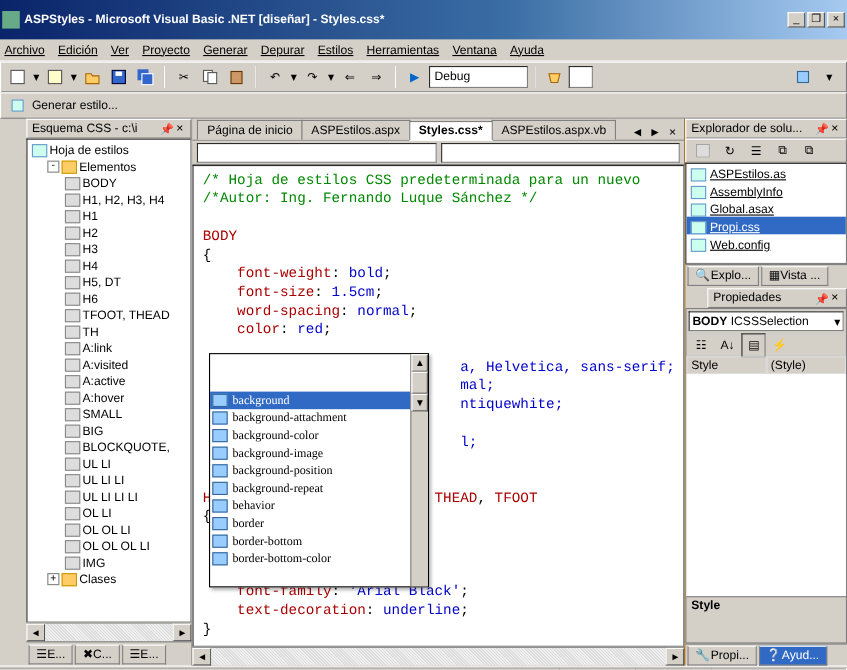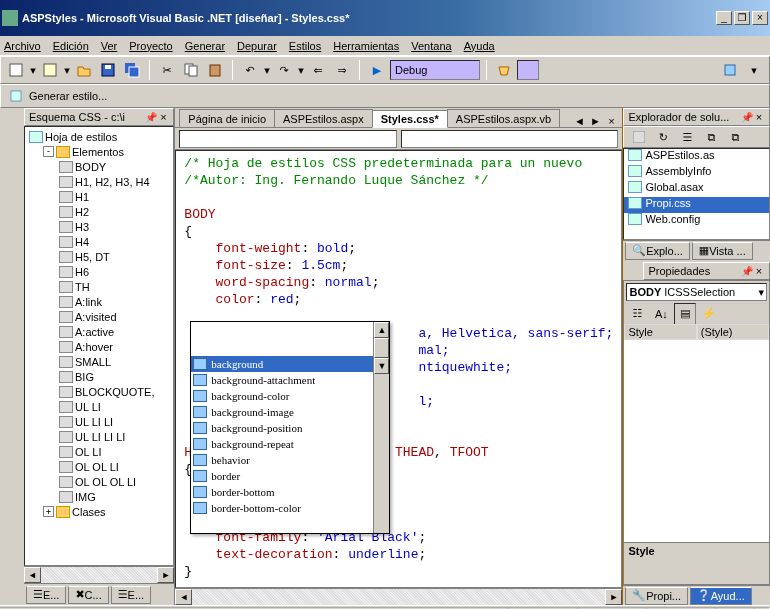--- a/index.html
+++ b/index.html
@@ -44,21 +44,21 @@
     border-right-color:#808080;
     border-bottom-color:#808080;
     display: flex;
     align-items: center;
     padding: 0 4px;
     gap: 2px;
   }
   .tb-btn { width: 22px; height: 22px; display:inline-flex; align-items:center; justify-content:center; border:1px solid transparent; }
   .tb-sep { width:1px; height:20px; background:#808080; margin:0 4px; border-right:1px solid #fff;}
   .tb-drop { width:8px; text-align:center; color:#000;}
-  .tb-combo { height:20px; border:1px inset #808080; background:#c4b5fd; padding:0 16px 0 4px; display:inline-flex; align-items:center; min-width:90px; font-size:11px;}
+  .tb-combo { height:20px; border:1px inset #808080; background:#ffffff; padding:0 16px 0 4px; display:inline-flex; align-items:center; min-width:90px; font-size:11px;}
   .tb-combo.small{min-width:20px;}
   .columns { display: flex; height: 497px; padding-left: 24px; }
   .left-pane { width: 160px; display:flex; flex-direction:column; border-right:1px solid #808080;}
   .pane-title {
     height: 18px; background:#d4d0c8; border:1px solid #fff; border-right-color:#808080; border-bottom-color:#808080;
     padding:0 4px; display:flex; align-items:center; font-size:11px;
   }
   .pane-title .spacer{flex:1;}
   .pin { width:10px;height:10px; font-size:10px;}
   .close-x{ width:12px;height:12px; font-size:11px; text-align:center; margin-left:2px;cursor:default;}
@@ -81,21 +81,21 @@
   .doc-tab.active{ background:#fff; font-weight:bold; border-bottom:1px solid #fff; position:relative; top:1px;}
   .doc-tabs .nav{ margin-left:auto; display:flex; gap:2px;}
   .doc-tabs .nav span{ width:14px; text-align:center;}
   .combo-row{ height:22px; display:flex; gap:4px; padding:2px 4px; background:#d4d0c8; border-bottom:1px solid #808080;}
   .combo-row select,.combo-row .fake-sel{ flex:1; height:18px; font-size:11px; border:1px inset #808080; background:#fff;}
   .editor{ flex:1; background:#fff; border:1px inset #808080; font-family:'Courier New',monospace; font-size:13px; line-height:17px; padding:4px 8px; white-space:pre; overflow:hidden; position:relative;}
   .kw{color:#a00;} .val{color:#00c;} .pun{color:#000;} .com{color:#080;} .sel{color:#a00;}
   .right-pane{ width:156px; display:flex; flex-direction:column; border-left:1px solid #a16207;}
   .tool-panel{ border:1px solid #808080; background:#d4d0c8; display:flex; flex-direction:column;}
   .file-list{ background:#fff; border:1px inset #808080; height:92px; overflow:hidden;}
-  .file-row{ height:16px; display:flex; align-items:flex-start; padding-left:4px;}
+  .file-row{ height:16px; display:flex; align-items:flex-end; padding-left:4px;text-decoration:underline;}
   .file-row.sel{ background:#316ac5; color:#fff;}
   .file-ic{ width:14px;height:12px; margin-right:3px;}
   .props-head{ padding:2px; border-bottom:1px solid #ccc;}
   .props-combo{ width:100%; height:18px; display:flex; align-items:center; border:1px inset #808080; background:#fff; font-size:11px; padding:0 2px;}
   .props-toolbar{ height:20px; display:flex; align-items:center; gap:2px; padding:0 2px; border-bottom:1px solid #ccc;}
   .props-grid{ display:grid; grid-template-columns: 1fr 1fr; font-size:11px;}
   .props-grid div{ border:1px solid #ddd; padding:1px 3px; height:16px;}
   .props-desc{ height:42px; border-top:1px solid #808080; padding:2px 4px; font-weight:bold;}
   .scrollbar-h{ height:17px; background:#d4d0c8; border-top:1px solid #808080; display:flex;}
   .scrollbar-h .arr{ width:17px; background:#d4d0c8; border:1px solid #fff; border-right-color:#555; border-bottom-color:#555; text-align:center; font-size:9px; line-height:15px;}
@@ -270,20 +270,24 @@
           <div class="tree-row indent2">
             <span class="ic ic-sel"></span>
             <span class="lbl">H5, DT</span>
           </div>
           <div class="tree-row indent2">
             <span class="ic ic-sel"></span>
             <span class="lbl">H6</span>
           </div>
           <div class="tree-row indent2">
             <span class="ic ic-sel"></span>
+            <span class="lbl">TFOOT, THEAD</span>
+          </div>
+          <div class="tree-row indent2">
+            <span class="ic ic-sel"></span>
             <span class="lbl">TH</span>
           </div>
           <div class="tree-row indent2">
             <span class="ic ic-sel"></span>
             <span class="lbl">A:link</span>
           </div>
           <div class="tree-row indent2">
             <span class="ic ic-sel"></span>
             <span class="lbl">A:visited</span>
           </div>

